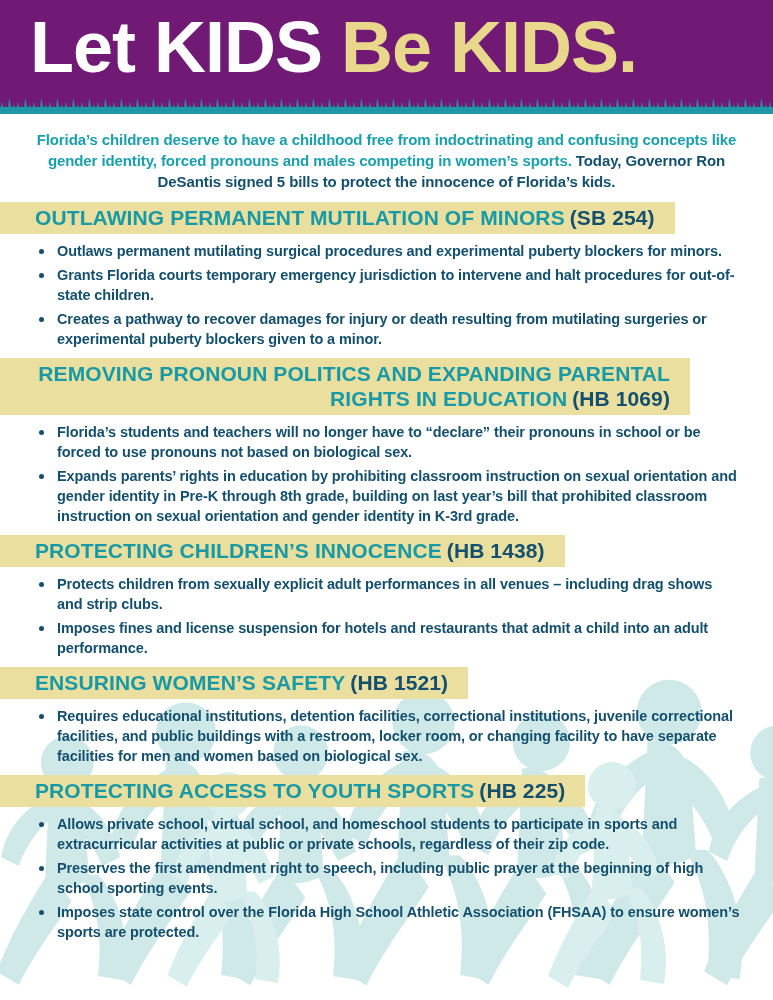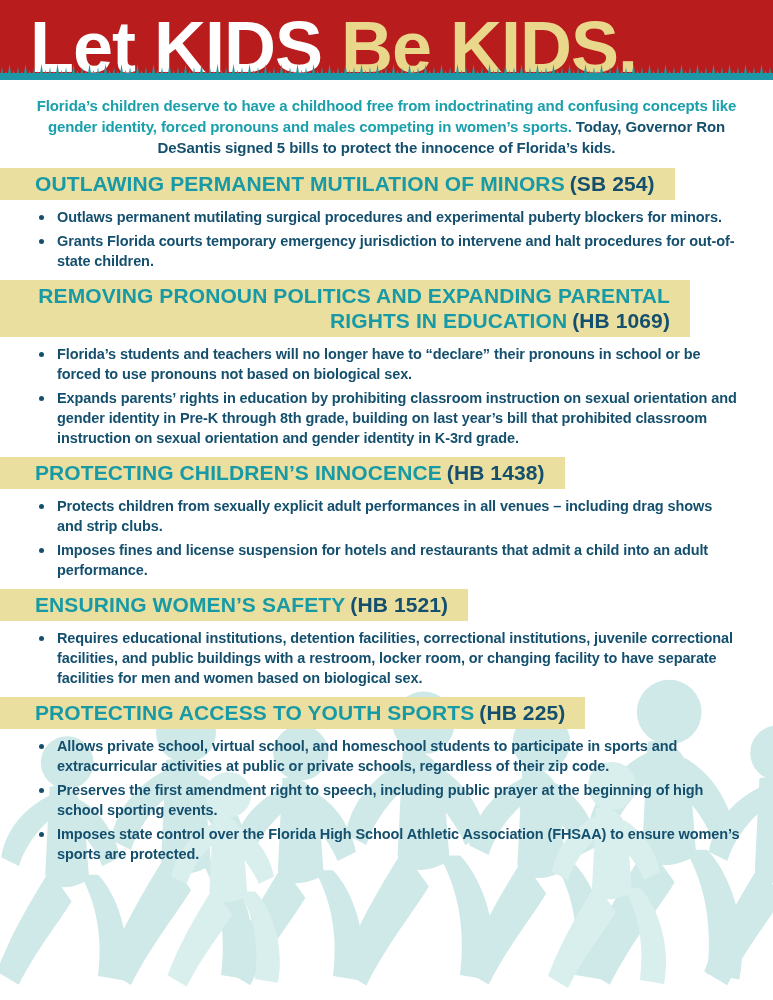--- a/index.html
+++ b/index.html
@@ -4,21 +4,21 @@
 <style>
   html,body{margin:0;padding:0;}
   body{
     width:773px;height:1000px;overflow:hidden;background:#ffffff;
     font-family:"Liberation Sans","DejaVu Sans",sans-serif;
     -webkit-font-smoothing:antialiased;
   }
   .page{position:relative;width:773px;height:1000px;background:#ffffff;}
 
   
-  .banner{position:relative;background:#b91c1c;height:80px;z-index:2;}
+  .banner{position:relative;background:#701a75;height:114px;z-index:2;}
   .banner h1{
     margin:0;padding:8px 0 0 30px;
     font-size:72px;line-height:78px;font-weight:bold;letter-spacing:-1px;
     white-space:nowrap;
   }
   .title-white{color:#ffffff;}
   .title-gold{color:#e9d78c;}
   .grass{position:absolute;left:0;bottom:0;width:773px;height:18px;display:block;}
 
   
@@ -113,20 +113,24 @@
               <span class="dot"></span>
               <span class="b-text">Outlaws permanent mutilating surgical procedures and experimental puberty blockers for minors.</span>
             </li>
 
 
   <li>
               <span class="dot"></span>
               <span class="b-text">Grants Florida courts temporary emergency jurisdiction to intervene and halt procedures for out-of-state children.</span>
             </li>
 
+  <li>
+              <span class="dot"></span>
+              <span class="b-text">Creates a pathway to recover damages for injury or death resulting from mutilating surgeries or experimental puberty blockers given to a minor.</span>
+            </li>
 </ul>
   </section>
 
   <section>
     <h2><span class="h-main">REMOVING PRONOUN POLITICS AND EXPANDING PARENTAL RIGHTS IN EDUCATION</span><span class="h-bill">(HB 1069)</span></h2>
     <ul>
   <li>
               <span class="dot"></span>
               <span class="b-text">Florida’s students and teachers will no longer have to “declare” their pronouns in school or be forced to use pronouns not based on biological sex.</span>
             </li>

